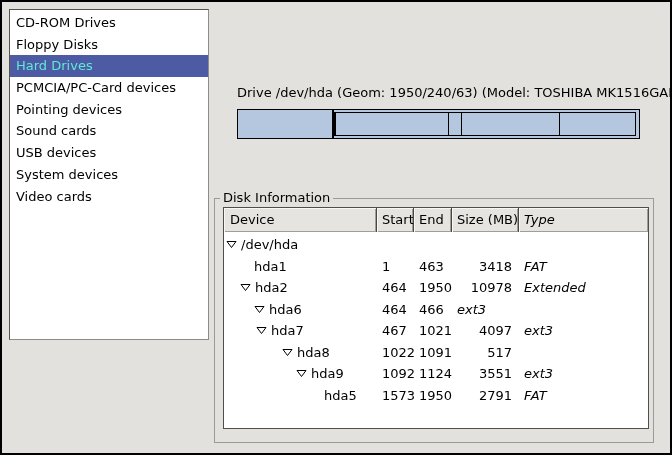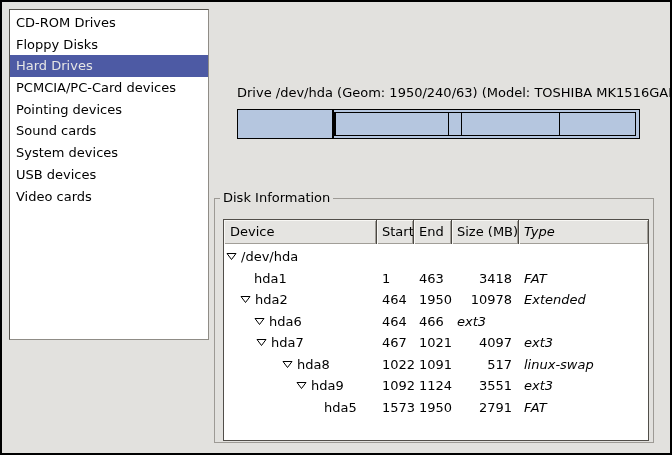--- a/index.html
+++ b/index.html
@@ -19,21 +19,21 @@
   #sidebar{
     position:absolute;left:7px;top:7px;width:200px;height:331px;
     box-sizing:border-box;background:#fff;
     border:1px solid;border-color:#56534d #8f8c86 #8f8c86 #56534d;
     padding-top:2px;overflow:hidden;
   }
   .sb-item{
     height:21.7px;line-height:21.7px;padding-left:6px;
     white-space:nowrap;cursor:default;
   }
-  .sb-item.selected{background:var(--selection,#4d5aa4);color:#e5e5e5;}
+  .sb-item.selected{background:var(--selection,#4d5aa4);color:#5eead4;}
   
   #drive-title{
     position:absolute;left:235px;top:83px;width:403px;height:16px;
     text-align:center;white-space:nowrap;
   }
   #drive-bar{
     position:absolute;left:235px;top:107px;width:403px;height:30px;
     display:flex;
   }
   .bar-seg{
@@ -49,21 +49,21 @@
     position:absolute;left:212px;top:196px;width:440px;height:245px;
     box-sizing:border-box;border:1px solid #9d9a95;
   }
   #groupbox-label{
     position:absolute;top:-9px;left:5px;
     background:var(--bg,#e2e1de);padding:0 3px;line-height:16px;
     white-space:nowrap;
   }
   
   #disk-table{
-    position:absolute;left:8px;top:20px;width:426px;height:222px;
+    position:absolute;left:8px;top:8px;width:426px;height:222px;
     box-sizing:border-box;border:1px solid #514e49;background:#fff;
     overflow:hidden;
   }
   #table-head{display:flex;height:24px;}
   .hcell{
     box-sizing:border-box;flex:0 0 auto;
     background:#e5e4e1;
     line-height:23px;padding-left:5px;white-space:nowrap;
     border-right:1px solid #4a4742;
     box-shadow:inset 1px 1px 0 #f8f7f4, inset -1px -1px 0 #a19e98;
@@ -90,22 +90,22 @@
 
 <div id="window">
 
   <div id="sidebar">
       <div class="sb-item">CD-ROM Drives</div>
       <div class="sb-item">Floppy Disks</div>
       <div class="sb-item selected">Hard Drives</div>
       <div class="sb-item">PCMCIA/PC-Card devices</div>
       <div class="sb-item">Pointing devices</div>
       <div class="sb-item">Sound cards</div>
+      <div class="sb-item">USB devices</div>
       <div class="sb-item">System devices</div>
-      <div class="sb-item">USB devices</div>
       <div class="sb-item">Video cards</div>
     </div>
 
   <div id="drive-title">Drive /dev/hda (Geom: 1950/240/63) (Model: TOSHIBA MK1516GAP)</div>
 
   <div id="drive-bar">
       <div class="bar-seg" style="width: 23.7436%;"></div>
       <div class="bar-seg extended" style="width: 76.2564%;">
         <div class="bar-seg logical" style="width: 0.201748%;"></div>
         <div class="bar-seg logical" style="width: 37.3235%;"></div>
@@ -186,21 +186,20 @@
           <div class="trow">
             <div class="cell c0" style="padding-left: 58px;">
               <svg class="expander" width="11" height="11" viewBox="0 0 11 11">
                 <polygon points="1,2.5 10,2.5 5.5,8.5" fill="#ffffff" stroke="#000000"></polygon>
               </svg>
               <span>hda8</span>
             </div>
             <div class="cell c1">1022</div>
             <div class="cell c2">1091</div>
             <div class="cell c3">517</div>
-            <div class="cell c4">linux-swap</div>
           </div>
           <div class="trow">
             <div class="cell c0" style="padding-left: 72px;">
               <svg class="expander" width="11" height="11" viewBox="0 0 11 11">
                 <polygon points="1,2.5 10,2.5 5.5,8.5" fill="#ffffff" stroke="#000000"></polygon>
               </svg>
               <span>hda9</span>
             </div>
             <div class="cell c1">1092</div>
             <div class="cell c2">1124</div>

